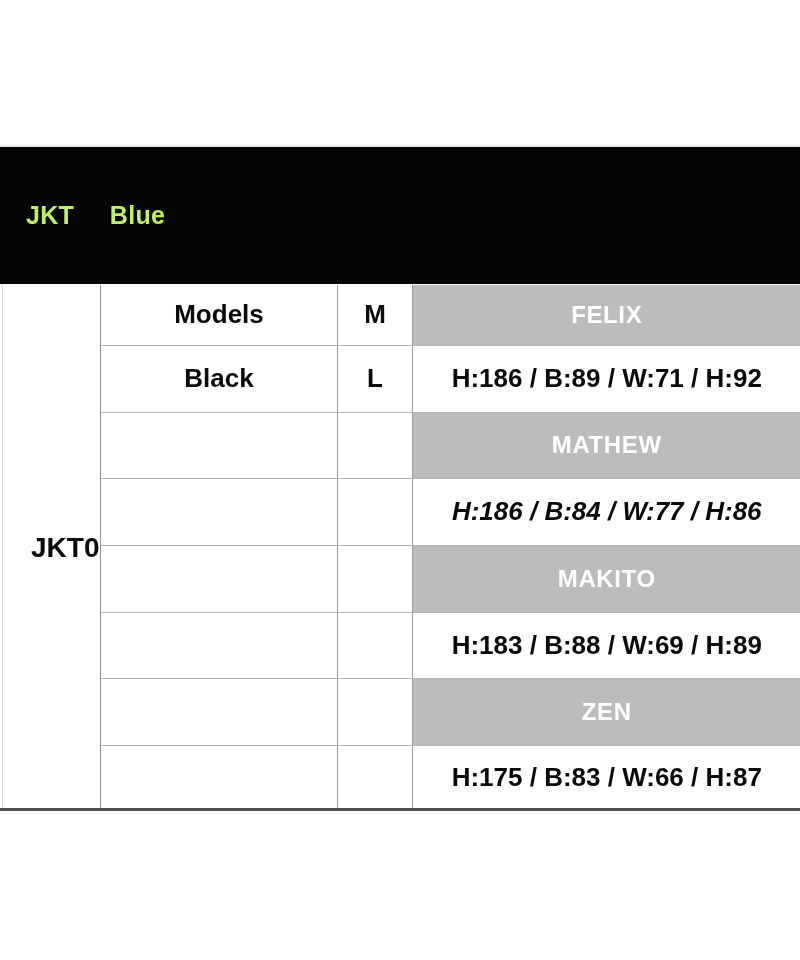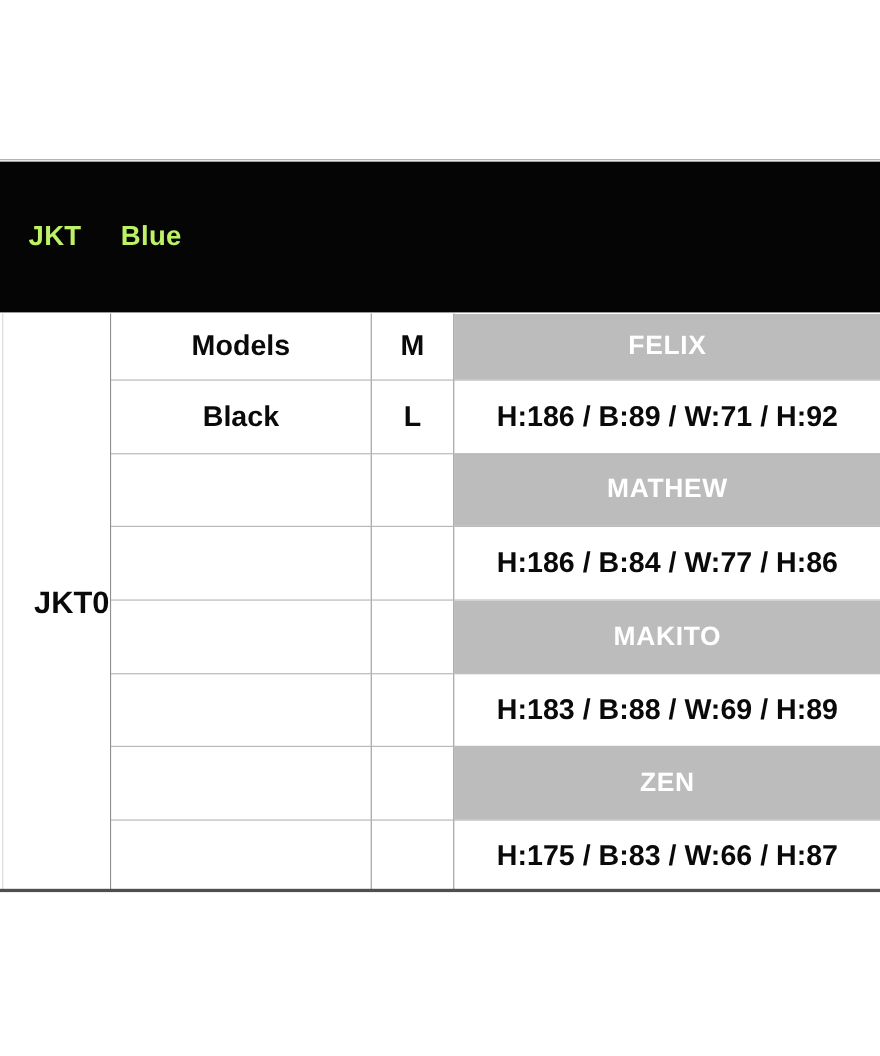--- a/index.html
+++ b/index.html
@@ -48,21 +48,21 @@
     text-align: center;
     vertical-align: middle;
     font-weight: bold;
     color: #0a0a0a;
     overflow: hidden;
     white-space: nowrap;
   }
   .size-chart tr:nth-child(1) { height: 60px; }
   .size-chart tr:nth-child(2) { height: 67px; }
   .size-chart tr:nth-child(3) { height: 66px; margin-left: 45px; }
-  .size-chart tr:nth-child(4) { height: 67px; }
+  .size-chart tr:nth-child(4) { height: 67px; font-style: italic; }
   .size-chart tr:nth-child(5) { height: 67px; }
   .size-chart tr:nth-child(6) { height: 66px; }
   .size-chart tr:nth-child(7) { height: 67px; }
   .size-chart tr:nth-child(8) { height: 65px; }
 
   td.cell-product {
     border-right: 1px solid #8f8f8f;
     font-size: 28px;
     padding-left: 28px;
   }

